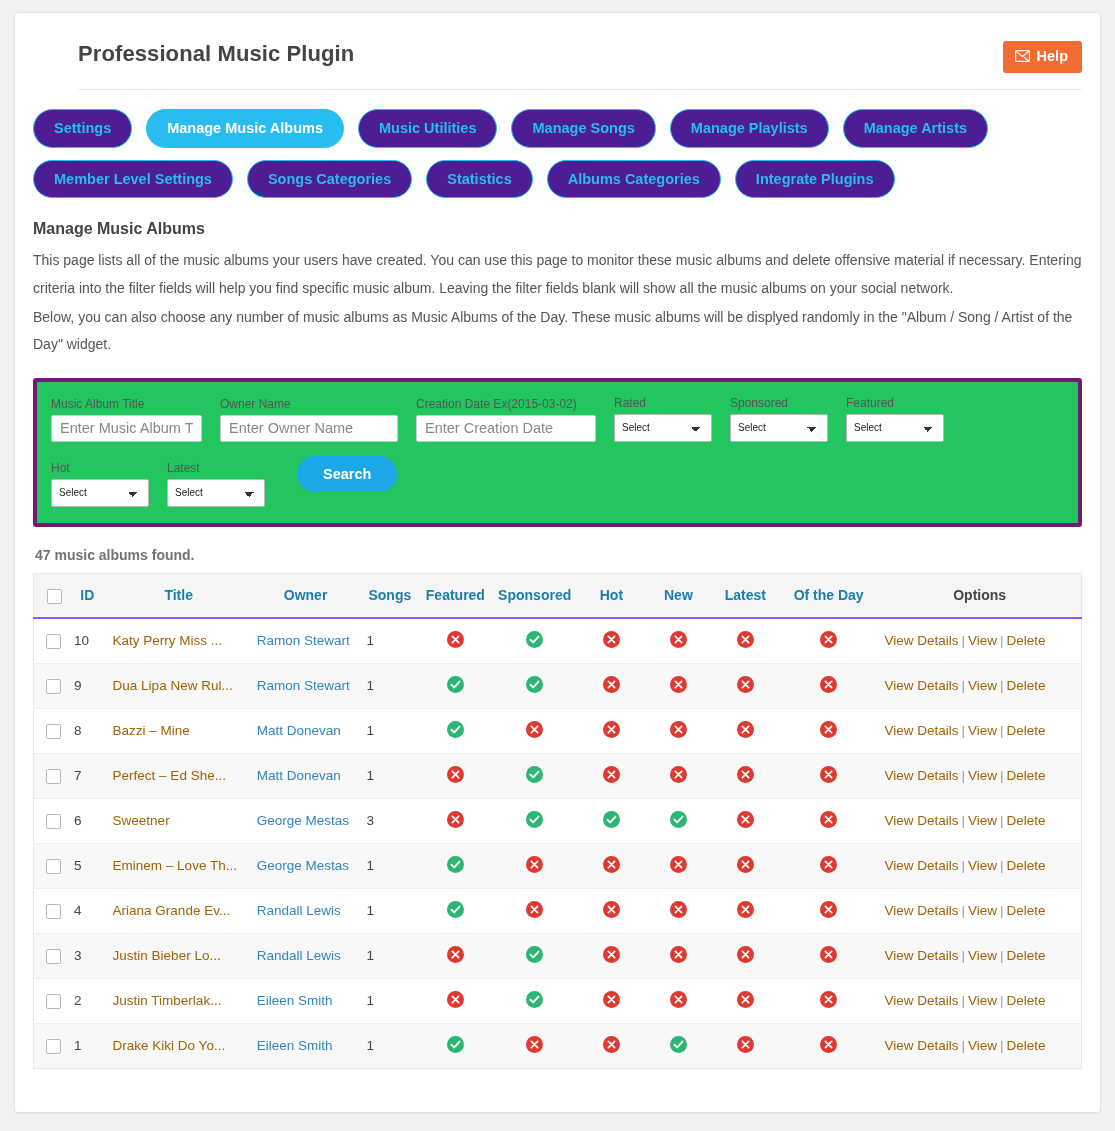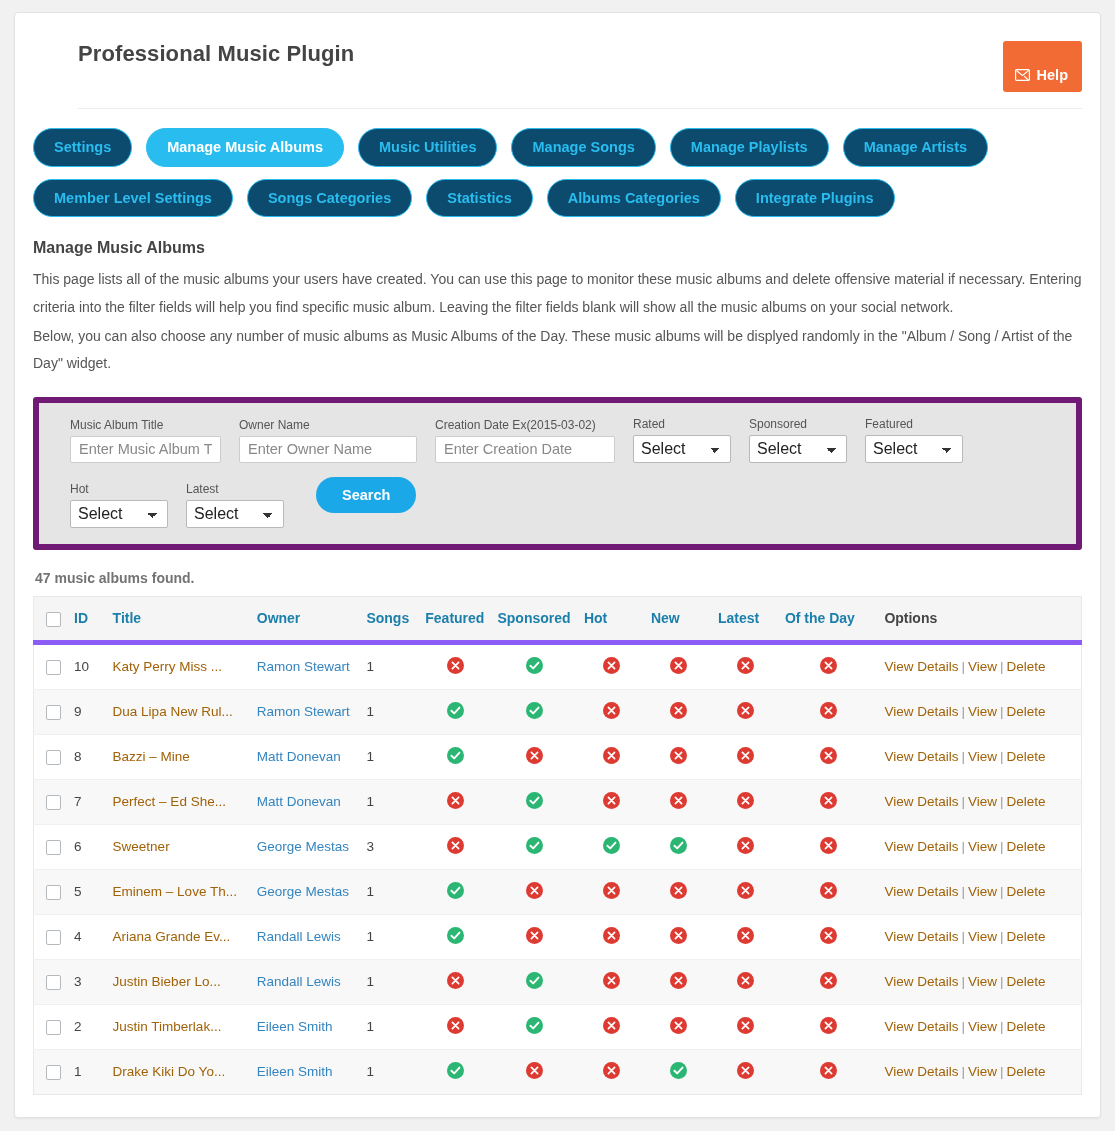--- a/index.html
+++ b/index.html
@@ -28,70 +28,70 @@
     padding: 10px 0 16px 0;
     border-bottom: 1px solid #ececec;
     margin-left: 45px;
   }
   .app-title {
     font-size: 22px; font-weight: bold; color: #444; margin: 0;
     letter-spacing: .1px;
   }
   .help-btn {
     background: #f36b34; color: #fff; border: none; border-radius: 3px;
-    font-size: 14.5px; font-weight: bold; padding: 26px 14px 9px 12px;
+    font-size: 14.5px; font-weight: bold; padding: 7px 14px 9px 12px;
     display: inline-flex; align-items: center; gap: 7px; cursor: pointer;
     font-family: "Liberation Sans", sans-serif;
   }
   .help-btn svg { display: block; }
   
   .tabs {
     display: flex; flex-wrap: wrap; gap: 12px 14px;
     padding: 19px 0 0 0;
   }
   .tab {
-    border: 1px solid #29bdef; color: #29bdef; background: #0c4a6e;
+    border: 1px solid #29bdef; color: #29bdef; background: #4c1d95;
     border-radius: 22px; padding: 10px 20px;
     font-size: 14.5px; font-weight: bold; cursor: pointer; white-space: nowrap;
     line-height: 1.15;
     font-family: "Liberation Sans", sans-serif;
   }
   .tab.active { background: #29bdef; color: #fff; border-color: #29bdef; }
   
   .section-title {
     font-size: 16px; font-weight: bold; color: #444;
     margin: 22px 0 9px 0;
   }
   .intro-p {
     font-size: 14px; color: #555; line-height: 1.95; margin: 0 0 2px 0;
   }
   
   .filter-panel {
     margin-top: 19px;
-    border: 6px solid #701a75; border-radius: 3px;
-    background: #e5e5e5; padding: 14px 14px 16px 31px;
+    border: 4px solid #701a75; border-radius: 3px;
+    background: #22c55e; padding: 14px 14px 16px 14px;
   }
   .filter-row { display: flex; align-items: flex-end; gap: 18px; }
   .filter-row + .filter-row { margin-top: 14px; }
   .field { display: flex; flex-direction: column; }
   .field label {
     font-size: 12px; color: #555; margin-bottom: 4px; line-height: 1.2;
   }
   .field input[type=text] {
     height: 27px; border: 1px solid #ccc; border-radius: 2px;
     padding: 3px 8px; font-size: 14.5px; color: #333;
     font-family: "Liberation Sans", sans-serif; background: #fff;
   }
   .field input[type=text]::placeholder { color: #888; }
   .w-title  input { width: 151px; }
   .w-owner  input { width: 178px; }
   .w-date   input { width: 180px; }
   .sel {
     height: 28px; width: 100px; border: 1px solid #b9b9b9; border-radius: 2px;
-    background: #fff; font-size: 16px; color: #222; padding: 2px 22px 2px 7px;
+    background: #fff; font-size: 10px; color: #222; padding: 2px 22px 2px 7px;
     font-family: "Liberation Sans", sans-serif;
     -webkit-appearance: none; appearance: none;
     background-image:
       linear-gradient(45deg, transparent 50%, #333 50%),
       linear-gradient(135deg, #333 50%, transparent 50%);
     background-position: calc(100% - 15px) 12px, calc(100% - 10px) 12px;
     background-size: 5px 5px, 5px 5px;
     background-repeat: no-repeat;
     cursor: pointer;
   }
@@ -110,22 +110,22 @@
   .found {
     font-size: 14px; font-weight: bold; color: #737373; margin: 20px 0 10px 2px;
   }
   table.albums {
     width: 100%; border-collapse: collapse;
     border: 1px solid #e8e8e8;
     font-size: 13.5px;
   }
   table.albums thead th {
     background: #f5f5f5; color: #1b7fab; font-weight: bold;
-    text-align: left; padding: 13px 6px; font-size: 14px;
-    border-bottom: 5px solid #8b5cf6;
+    text-align: center; padding: 13px 6px; font-size: 14px;
+    border-bottom: 2px solid #8b5cf6;
   }
   table.albums thead th.plain { color: #444; }
   table.albums tbody td {
     padding: 12px 6px; color: #444; border-bottom: 1px solid #efefef;
     vertical-align: middle;
   }
   table.albums tbody tr:nth-child(even) { background: #f8f8f8; }
   table.albums tbody tr:last-child td { border-bottom: none; }
   .col-chk    { width: 34px; padding-left: 12px !important; }
   .col-id     { width: 38px; }

